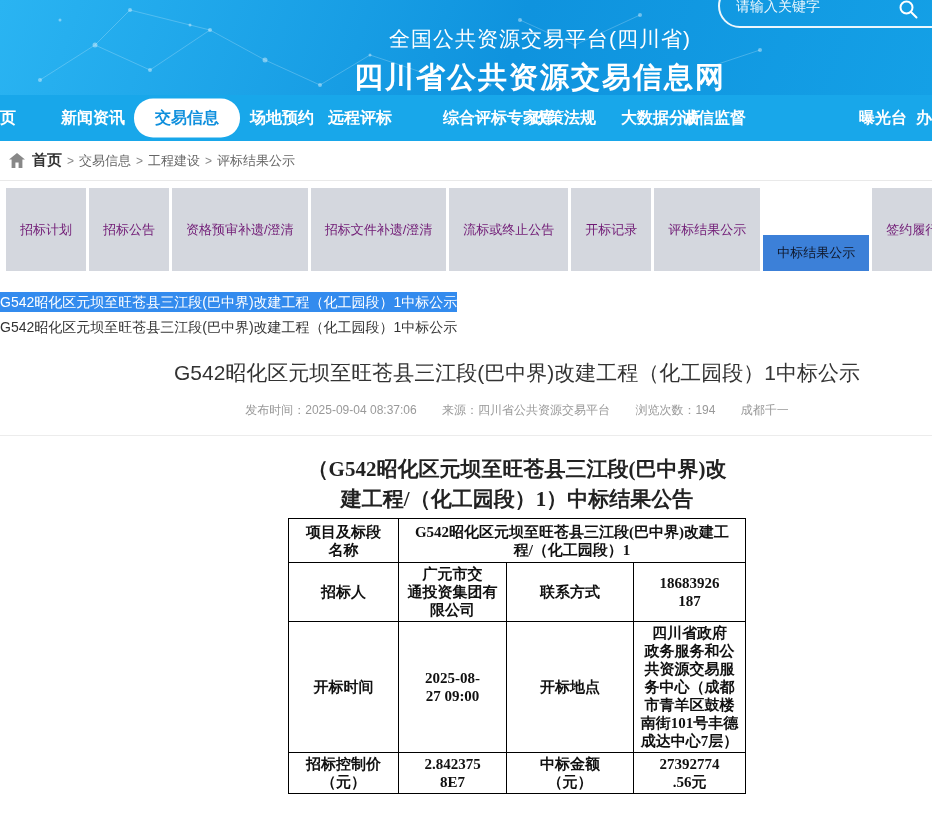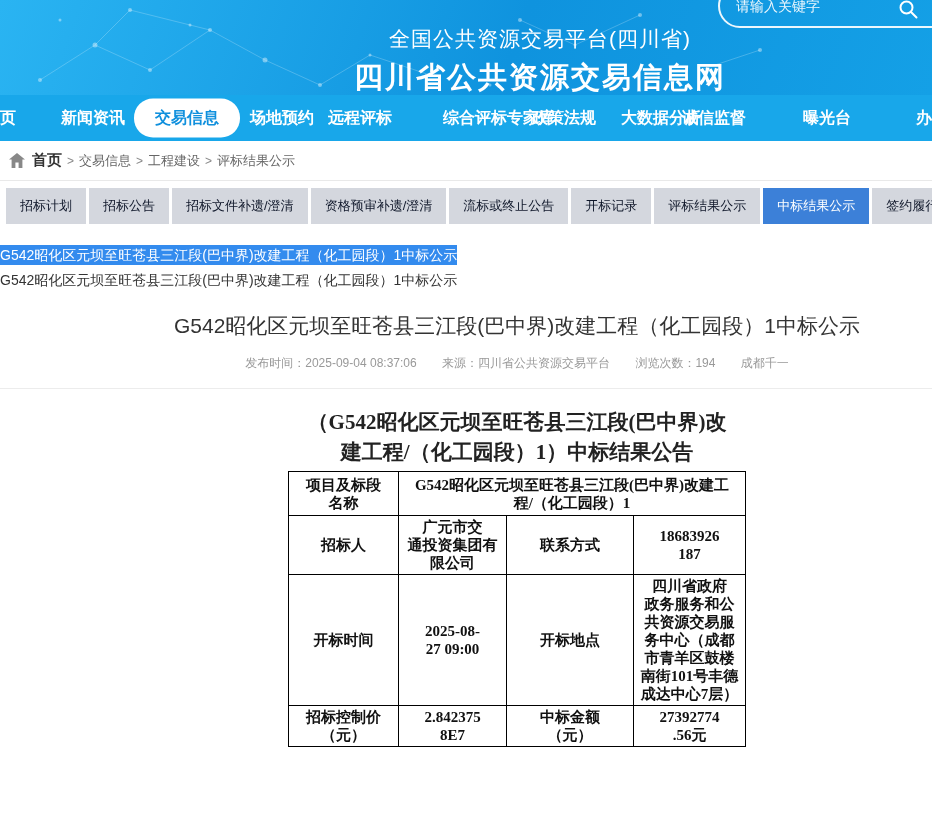--- a/index.html
+++ b/index.html
@@ -31,23 +31,23 @@
   
   .crumbs { height:40px; display:flex; align-items:center; padding:0 9px; gap:5px;
             border-bottom:1px solid #e9e9e9; color:#666; font-size:13px; background:#fff; }
   .home-ic { width:16px; height:15px; margin-right:2px; }
   .crumb-home { font-size:15px; font-weight:bold; color:#333; cursor:pointer; }
   .crumb { cursor:pointer; }
   .crumb-sep { color:#888; font-size:12px; }
 
   
   .tabs { display:flex; gap:3px; padding:7px 6px 6px 6px; }
-  .tab { background:#d4d7de; color:#0f172a; font-size:13px; padding:9px 14px; border:none;
+  .tab { background:#d4d7de; color:#701a75; font-size:13px; padding:9px 14px; border:none;
          cursor:pointer; font-family:"Liberation Sans", sans-serif; white-space:nowrap; }
-  .tab.active { background:#3c80d8; color:#ffffff; }
+  .tab.active { background:#3c80d8; color:#0f172a;margin-top:47px; }
 
   
   .links { margin-top:15px; font-size:14px; }
   .link { color:#333; line-height:20px; margin-bottom:5px; width:fit-content; cursor:pointer; }
   .link.selected { background:#338bee; color:#fff; }
 
   
   .article { width:1034px; text-align:center; margin-top:22px; }
   .article-title { font-size:21px; color:#333; font-weight:500; }
   .meta { margin-top:15px; font-size:12px; color:#999; }
@@ -116,42 +116,42 @@
   <nav class="topnav">
     <span class="nav-item" style="left:0px">首页</span>
     <span class="nav-item" style="left:93px">新闻资讯</span>
     <span class="nav-item active" style="left:187px">交易信息</span>
     <span class="nav-item" style="left:282px">场地预约</span>
     <span class="nav-item" style="left:360px">远程评标</span>
     <span class="nav-item" style="left:499px">综合评标专家库</span>
     <span class="nav-item" style="left:564px">政策法规</span>
     <span class="nav-item" style="left:661px">大数据分析</span>
     <span class="nav-item" style="left:714px">诚信监督</span>
-    <span class="nav-item" style="left:827px">曝光台</span>
+    <span class="nav-item" style="left:883px">曝光台</span>
     <span class="nav-item" style="left:932px">办事</span>
   </nav>
 
   <div class="crumbs">
     <svg class="home-ic" viewBox="0 0 16 15">
       <path d="M8 0 L16 6.5 L13.4 6.5 L13.4 15 L9.6 15 L9.6 9.6 L6.4 9.6 L6.4 15 L2.6 15 L2.6 6.5 L0 6.5 Z" fill="#888"></path>
     </svg>
     <span class="crumb-home">首页</span>
     <span class="crumb-sep">&gt;</span>
     <span class="crumb">交易信息</span>
     <span class="crumb-sep">&gt;</span>
     <span class="crumb">工程建设</span>
     <span class="crumb-sep">&gt;</span>
     <span class="crumb">评标结果公示</span>
   </div>
 
   <div class="tabs">
     <button class="tab">招标计划</button>
     <button class="tab">招标公告</button>
+    <button class="tab">资格预审补遗/澄清</button>
     <button class="tab">招标文件补遗/澄清</button>
-    <button class="tab">资格预审补遗/澄清</button>
     <button class="tab">流标或终止公告</button>
     <button class="tab">开标记录</button>
     <button class="tab">评标结果公示</button>
     <button class="tab active">中标结果公示</button>
     <button class="tab">签约履行</button>
   </div>
 
   <div class="links">
     <div class="link selected">G542昭化区元坝至旺苍县三江段(巴中界)改建工程（化工园段）1中标公示</div>
     <div class="link">G542昭化区元坝至旺苍县三江段(巴中界)改建工程（化工园段）1中标公示</div>

